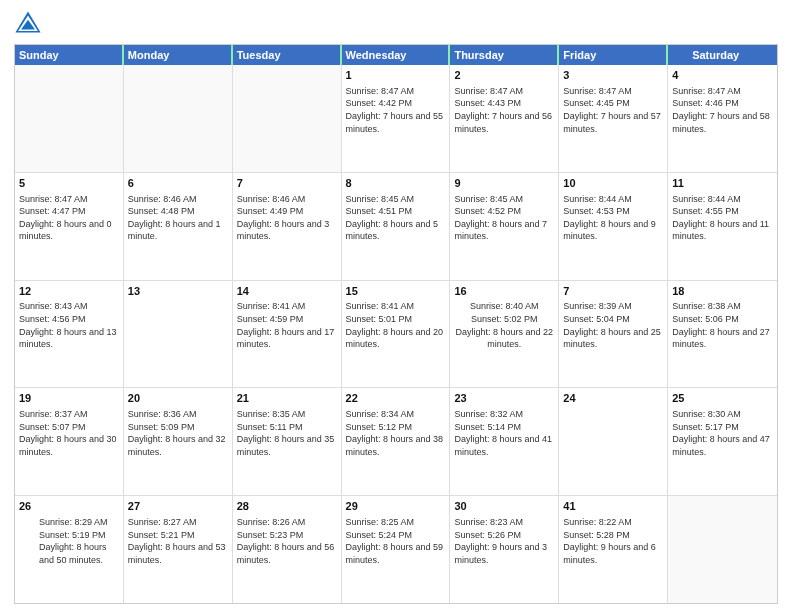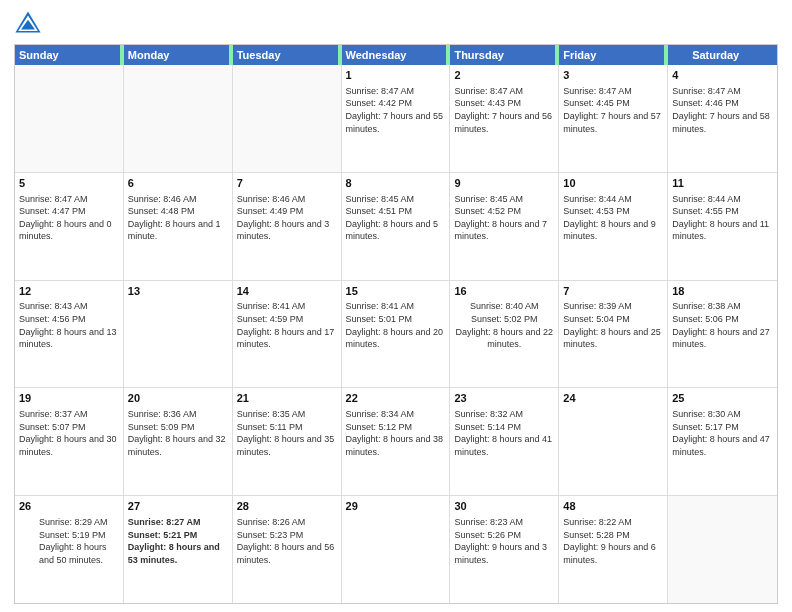--- a/index.html
+++ b/index.html
@@ -69,21 +69,21 @@
       display: grid;
       grid-template-columns: repeat(7, 1fr);
       background: #3a6fc4;
     }
     .cal-header-cell {
       color: #fff;
       font-size: 11px;
       font-weight: bold;
       padding: 4px 4px;
       text-align: left;
-      border-right: 4px solid #86efac;
+      border-right: 2px solid #86efac;
     }
     .cal-header-cell:last-child { border-right: none; margin-left: 20px; }
     .cal-body {
       flex: 1;
       display: flex;
       flex-direction: column;
     }
     .cal-week {
       display: grid;
       grid-template-columns: repeat(7, 1fr);
@@ -304,41 +304,44 @@
         </div>
         <div class="cal-week">
           <div class="cal-cell">
             <div class="day-num">26</div>
             <div class="cell-text" style="white-space: pre-line; margin-left: 20px;">Sunrise: 8:29 AM
 Sunset: 5:19 PM
 Daylight: 8 hours and 50 minutes.</div>
           </div>
           <div class="cal-cell">
             <div class="day-num">27</div>
-            <div class="cell-text" style="white-space: pre-line; font-weight: bold;">Sunrise: 8:27 AM
+            <div class="cell-text" style="white-space: pre-line;">Sunrise: 8:27 AM
 Sunset: 5:21 PM
 Daylight: 8 hours and 53 minutes.</div>
           </div>
           <div class="cal-cell">
             <div class="day-num">28</div>
             <div class="cell-text" style="white-space: pre-line;">Sunrise: 8:26 AM
 Sunset: 5:23 PM
 Daylight: 8 hours and 56 minutes.</div>
           </div>
           <div class="cal-cell">
             <div class="day-num">29</div>
+            <div class="cell-text" style="white-space: pre-line;">Sunrise: 8:25 AM
+Sunset: 5:24 PM
+Daylight: 8 hours and 59 minutes.</div>
           </div>
           <div class="cal-cell">
             <div class="day-num">30</div>
             <div class="cell-text" style="white-space: pre-line;">Sunrise: 8:23 AM
 Sunset: 5:26 PM
 Daylight: 9 hours and 3 minutes.</div>
           </div>
           <div class="cal-cell">
-            <div class="day-num">48</div>
+            <div class="day-num">41</div>
             <div class="cell-text" style="white-space: pre-line;">Sunrise: 8:22 AM
 Sunset: 5:28 PM
 Daylight: 9 hours and 6 minutes.</div>
           </div>
           <div class="cal-cell empty"></div>
         </div>
       </div>
   </div>
 </div>
 

